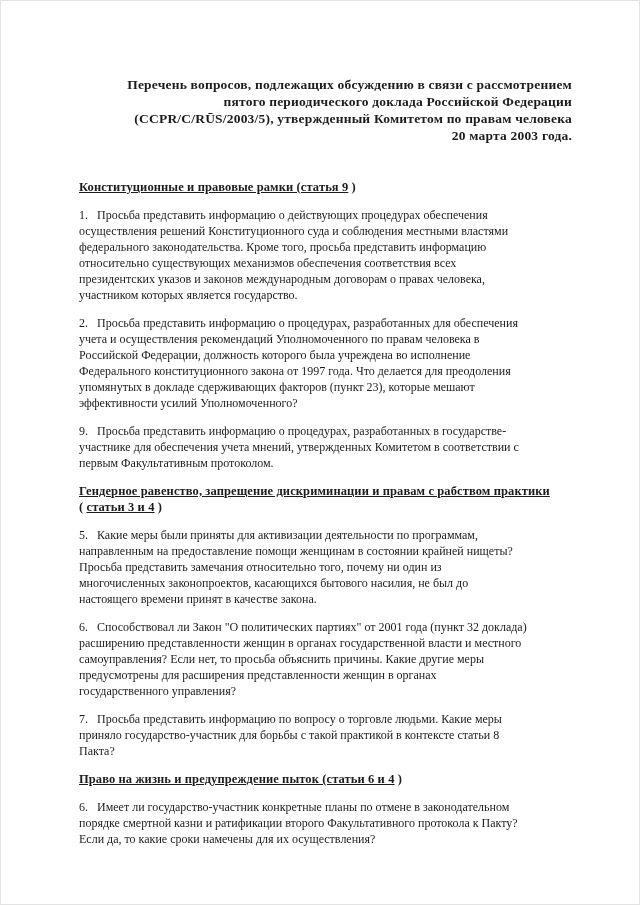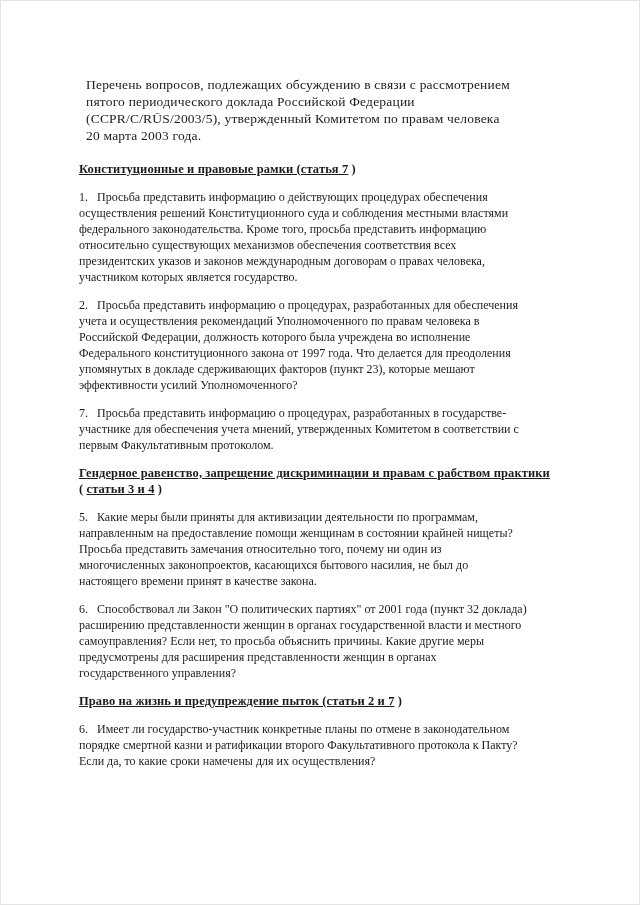--- a/index.html
+++ b/index.html
@@ -13,26 +13,26 @@
   }
   .page {
     width: 640px;
     height: 905px;
     background: #ffffff;
     border: 1px solid #e3e3e3;
     padding: 75px 60px 0 78px;
   }
   .title {
     font-size: 13.5px;
-    font-weight: normal;
+    font-weight: bold;
     line-height: 17px;
-    text-align: left;
+    text-align: right;
     white-space: pre-line;
     width: 486px;
-    margin: 0 auto 17px auto;
+    margin: 0 auto 35px auto;
     letter-spacing: 0.2px;
   }
   .heading {
     font-size: 12.5px;
     font-weight: bold;
     line-height: 16px;
     margin-bottom: 12px;
     letter-spacing: 0.1px;
   }
   .heading .u { text-decoration: underline; }
@@ -49,52 +49,55 @@
 <body>
 
 <div class="page">
 
   <div class="title">Перечень вопросов, подлежащих обсуждению в связи с рассмотрением
 пятого периодического доклада Российской Федерации
 (CCPR/C/RŪS/2003/5), утвержденный Комитетом по правам человека
 20 марта 2003 года.</div>
 
   <section>
-    <h2 class="heading"><span class="u">Конституционные и правовые рамки (статья 7</span><span> )</span></h2>
+    <h2 class="heading"><span class="u">Конституционные и правовые рамки (статья 9</span><span> )</span></h2>
     <p class="para">1.   Просьба представить информацию о действующих процедурах обеспечения
 осуществления решений Конституционного суда и соблюдения местными властями
 федерального законодательства. Кроме того, просьба представить информацию
 относительно существующих механизмов обеспечения соответствия всех
 президентских указов и законов международным договорам о правах человека,
 участником которых является государство.</p>
     <p class="para">2.   Просьба представить информацию о процедурах, разработанных для обеспечения
 учета и осуществления рекомендаций Уполномоченного по правам человека в
 Российской Федерации, должность которого была учреждена во исполнение
 Федерального конституционного закона от 1997 года. Что делается для преодоления
 упомянутых в докладе сдерживающих факторов (пункт 23), которые мешают
 эффективности усилий Уполномоченного?</p>
-    <p class="para">7.   Просьба представить информацию о процедурах, разработанных в государстве-
+    <p class="para">9.   Просьба представить информацию о процедурах, разработанных в государстве-
 участнике для обеспечения учета мнений, утвержденных Комитетом в соответствии с
 первым Факультативным протоколом.</p>
   </section>
 
   <section>
     <h2 class="heading"><span class="u">Гендерное равенство, запрещение дискриминации и правам с рабством практики</span><br><span>( </span><span class="u">статьи 3 и 4</span><span> )</span></h2>
     <p class="para">5.   Какие меры были приняты для активизации деятельности по программам,
 направленным на предоставление помощи женщинам в состоянии крайней нищеты?
 Просьба представить замечания относительно того, почему ни один из
 многочисленных законопроектов, касающихся бытового насилия, не был до
 настоящего времени принят в качестве закона.</p>
     <p class="para">6.   Способствовал ли Закон "О политических партиях" от 2001 года (пункт 32 доклада)
 расширению представленности женщин в органах государственной власти и местного
 самоуправления? Если нет, то просьба объяснить причины. Какие другие меры
 предусмотрены для расширения представленности женщин в органах
 государственного управления?</p>
+    <p class="para">7.   Просьба представить информацию по вопросу о торговле людьми. Какие меры
+приняло государство-участник для борьбы с такой практикой в контексте статьи 8
+Пакта?</p>
   </section>
 
   <section>
-    <h2 class="heading"><span class="u">Право на жизнь и предупреждение пыток (статьи 2 и 7</span><span> )</span></h2>
+    <h2 class="heading"><span class="u">Право на жизнь и предупреждение пыток (статьи 6 и 4</span><span> )</span></h2>
     <p class="para">6.   Имеет ли государство-участник конкретные планы по отмене в законодательном
 порядке смертной казни и ратификации второго Факультативного протокола к Пакту?
 Если да, то какие сроки намечены для их осуществления?</p>
   </section>
 
 </div>
 
 </body></html>

